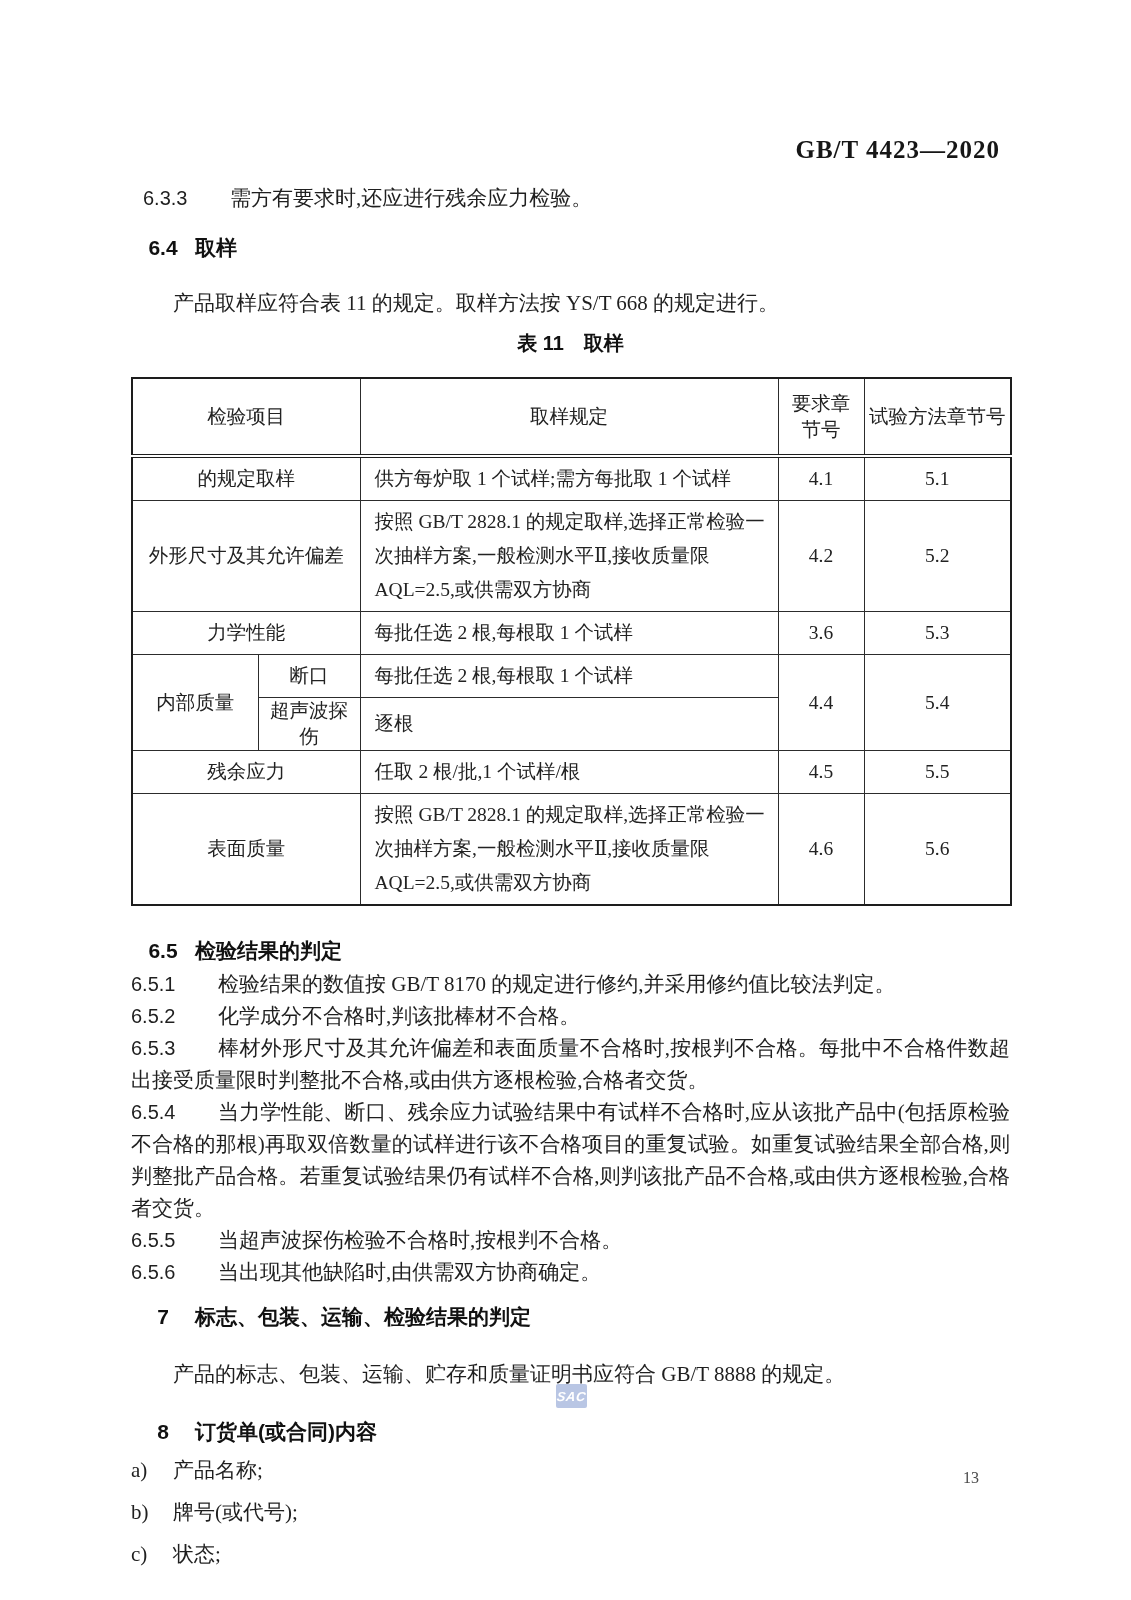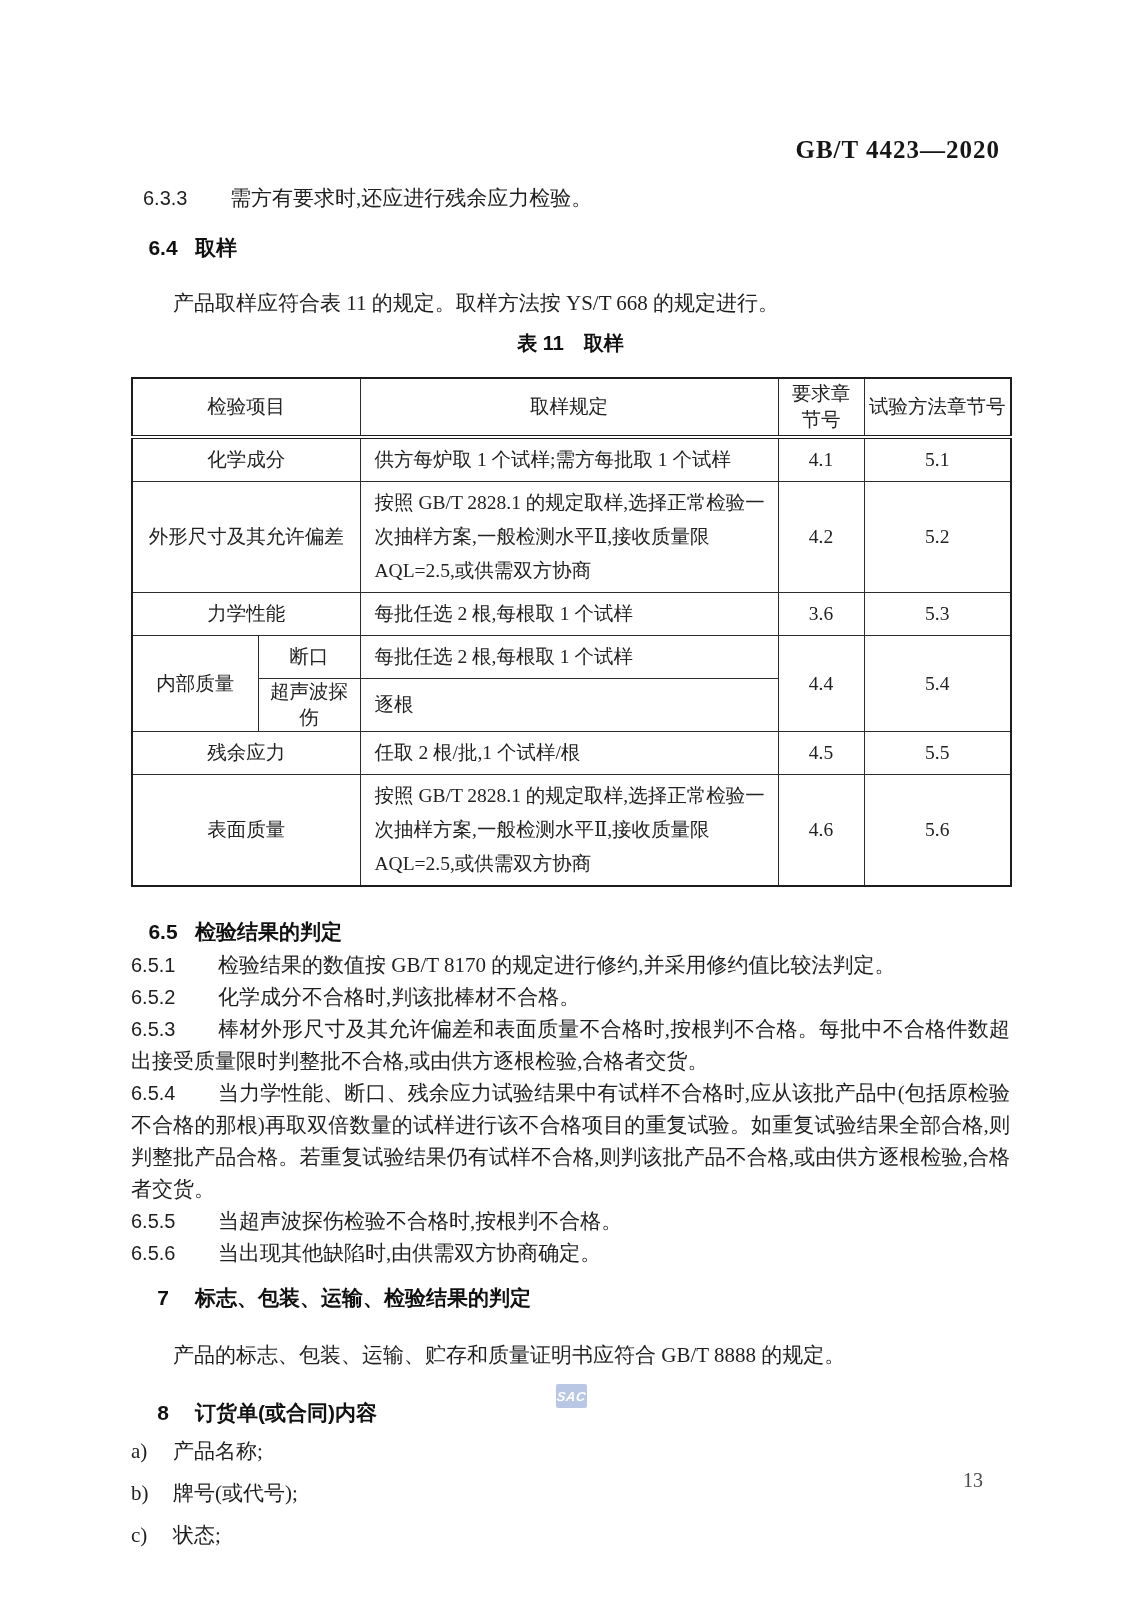--- a/index.html
+++ b/index.html
@@ -109,21 +109,21 @@
     font-weight: bold;
     font-style: italic;
     font-size: 13px;
     transform: skewX(-8deg);
     letter-spacing: 0.5px;
   }
   .page-number {
     position: absolute;
     left: 963px;
     top: 1469px;
-    font-size: 20px;
+    font-size: 16px;
     color: #4a4a4a;
   }
 </style>
 </head>
 <body>
 
 <div class="page">
 
   <div class="doc-code">GB/T 4423—2020</div>
 
@@ -139,30 +139,30 @@
 
     <table class="t11">
       <colgroup>
         <col style="width:126px">
           <col style="width:102px">
           <col style="width:418px">
           <col style="width:86px">
           <col style="width:147px">
       </colgroup>
       <thead>
-        <tr style="height:59px">
+        <tr style="height:78px">
           <th colspan="2">检验项目</th>
           <th>取样规定</th>
           <th class="req-col">要求章节号</th>
           <th>试验方法章节号</th>
         </tr>
       </thead>
       <tbody>
         <tr style="height:36px">
-          <td colspan="2">化学成分</td>
+          <td colspan="2">的规定取样</td>
           <td class="rule">供方每炉取 1 个试样;需方每批取 1 个试样</td>
           <td>4.1</td>
           <td>5.1</td>
         </tr>
         <tr style="height:104px">
           <td colspan="2">外形尺寸及其允许偏差</td>
           <td class="rule">按照 GB/T 2828.1 的规定取样,选择正常检验一次抽样方案,一般检测水平Ⅱ,接收质量限 AQL=2.5,或供需双方协商</td>
           <td>4.2</td>
           <td>5.2</td>
         </tr>

